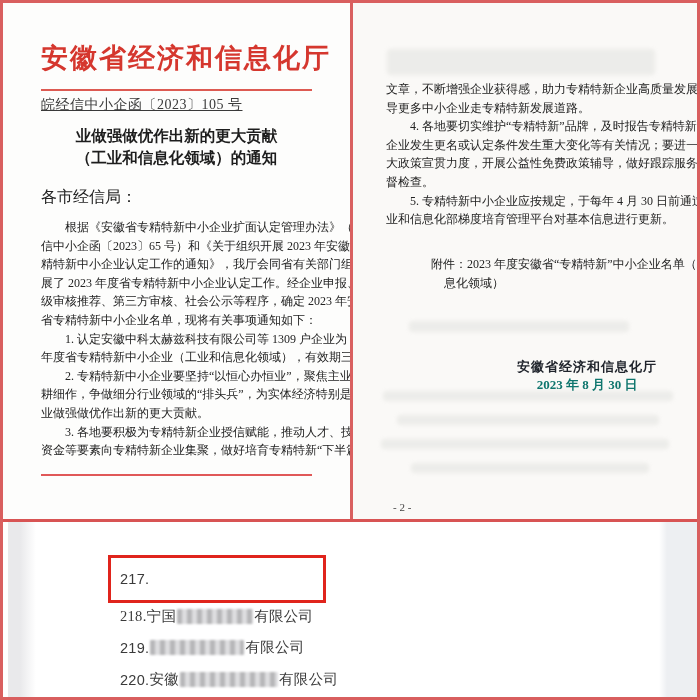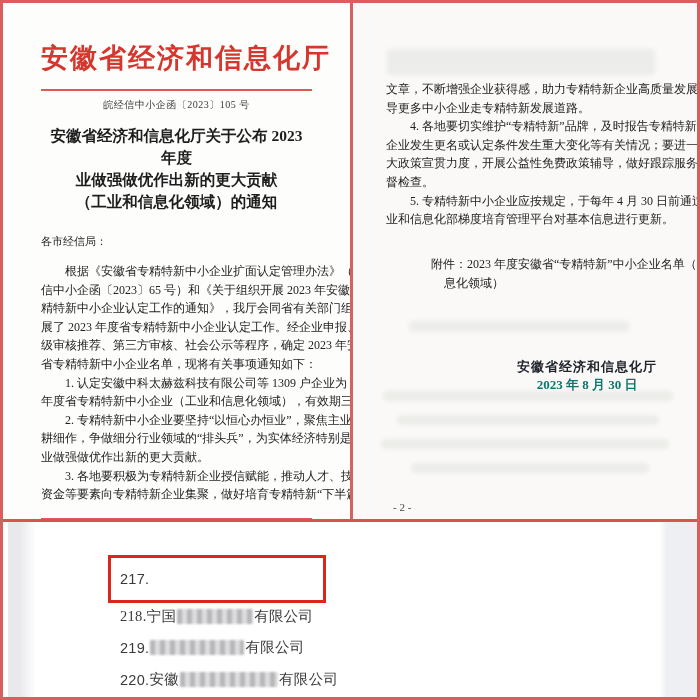--- a/index.html
+++ b/index.html
@@ -18,26 +18,26 @@
   .page-left{width:347px;background:#fdfdfc;padding:36px 38px 0 38px;}
   .divider{width:3px;background:#d96060;}
   .page-right{width:344px;background:#faf9f7;padding:64px 14px 0 33px;}
 
   .agency-header{
     margin:0;font-size:27px;line-height:38px;font-weight:bold;
     color:#d5372e;text-align:center;letter-spacing:2px;white-space:nowrap;
   }
   .red-rule{height:0;border-top:2px solid #dd5a52;margin-top:12px;}
   .doc-number{
-    margin-top:7px;font-size:10px;line-height:14px;text-align:center;
-    color:#3a3a3a;letter-spacing:.5px;
+    margin-top:7px;font-size:14px;line-height:14px;text-align:left;
+    color:#3a3a3a;letter-spacing:.5px;text-decoration:underline;
   }
   .doc-title{margin-top:13px;text-align:center;font-weight:bold;
     font-size:15.5px;line-height:22px;color:#1d1d1d;}
-  .salutation{margin-top:20px;font-size:11px;line-height:16px;color:#222;}
+  .salutation{margin-top:20px;font-size:16px;line-height:16px;color:#222;}
   .body-text{margin-top:13px;font-size:12px;line-height:18.6px;color:#222;
     text-align:justify;}
   .ln{white-space:nowrap;}
   .ln.ind{text-indent:24px;}
   .footer-rule{height:0;border-top:2px solid #e05858;margin-top:14px;}
 
   .attachment{margin-top:26px;font-size:12px;line-height:19px;color:#222;}
   .attachment .a1{padding-left:45px;white-space:nowrap;}
   .attachment .a2{padding-left:58px;}
   .signature{margin:66px 26px 0 auto;width:fit-content;text-align:center;}
@@ -81,21 +81,20 @@
 
 <div class="frame">
 
   <div class="top-row">
 
     <section class="page page-left">
       <h1 class="agency-header">安徽省经济和信息化厅</h1>
       <div class="red-rule"></div>
       <div class="doc-number">皖经信中小企函〔2023〕105 号</div>
       <div class="doc-title">
-        <div>安徽省经济和信息化厅关于公布 2023 年度</div>
         <div>业做强做优作出新的更大贡献</div>
         <div>（工业和信息化领域）的通知</div>
       </div>
       <div class="salutation">各市经信局：</div>
       <div class="body-text">
         <div class="ln ind">根据《安徽省专精特新中小企业扩面认定管理办法》（皖经</div>
         <div class="ln">信中小企函〔2023〕65 号）和《关于组织开展 2023 年安徽省专</div>
         <div class="ln">精特新中小企业认定工作的通知》，我厅会同省有关部门组织开</div>
         <div class="ln">展了 2023 年度省专精特新中小企业认定工作。经企业申报、逐</div>
         <div class="ln">级审核推荐、第三方审核、社会公示等程序，确定 2023 年安徽</div>

